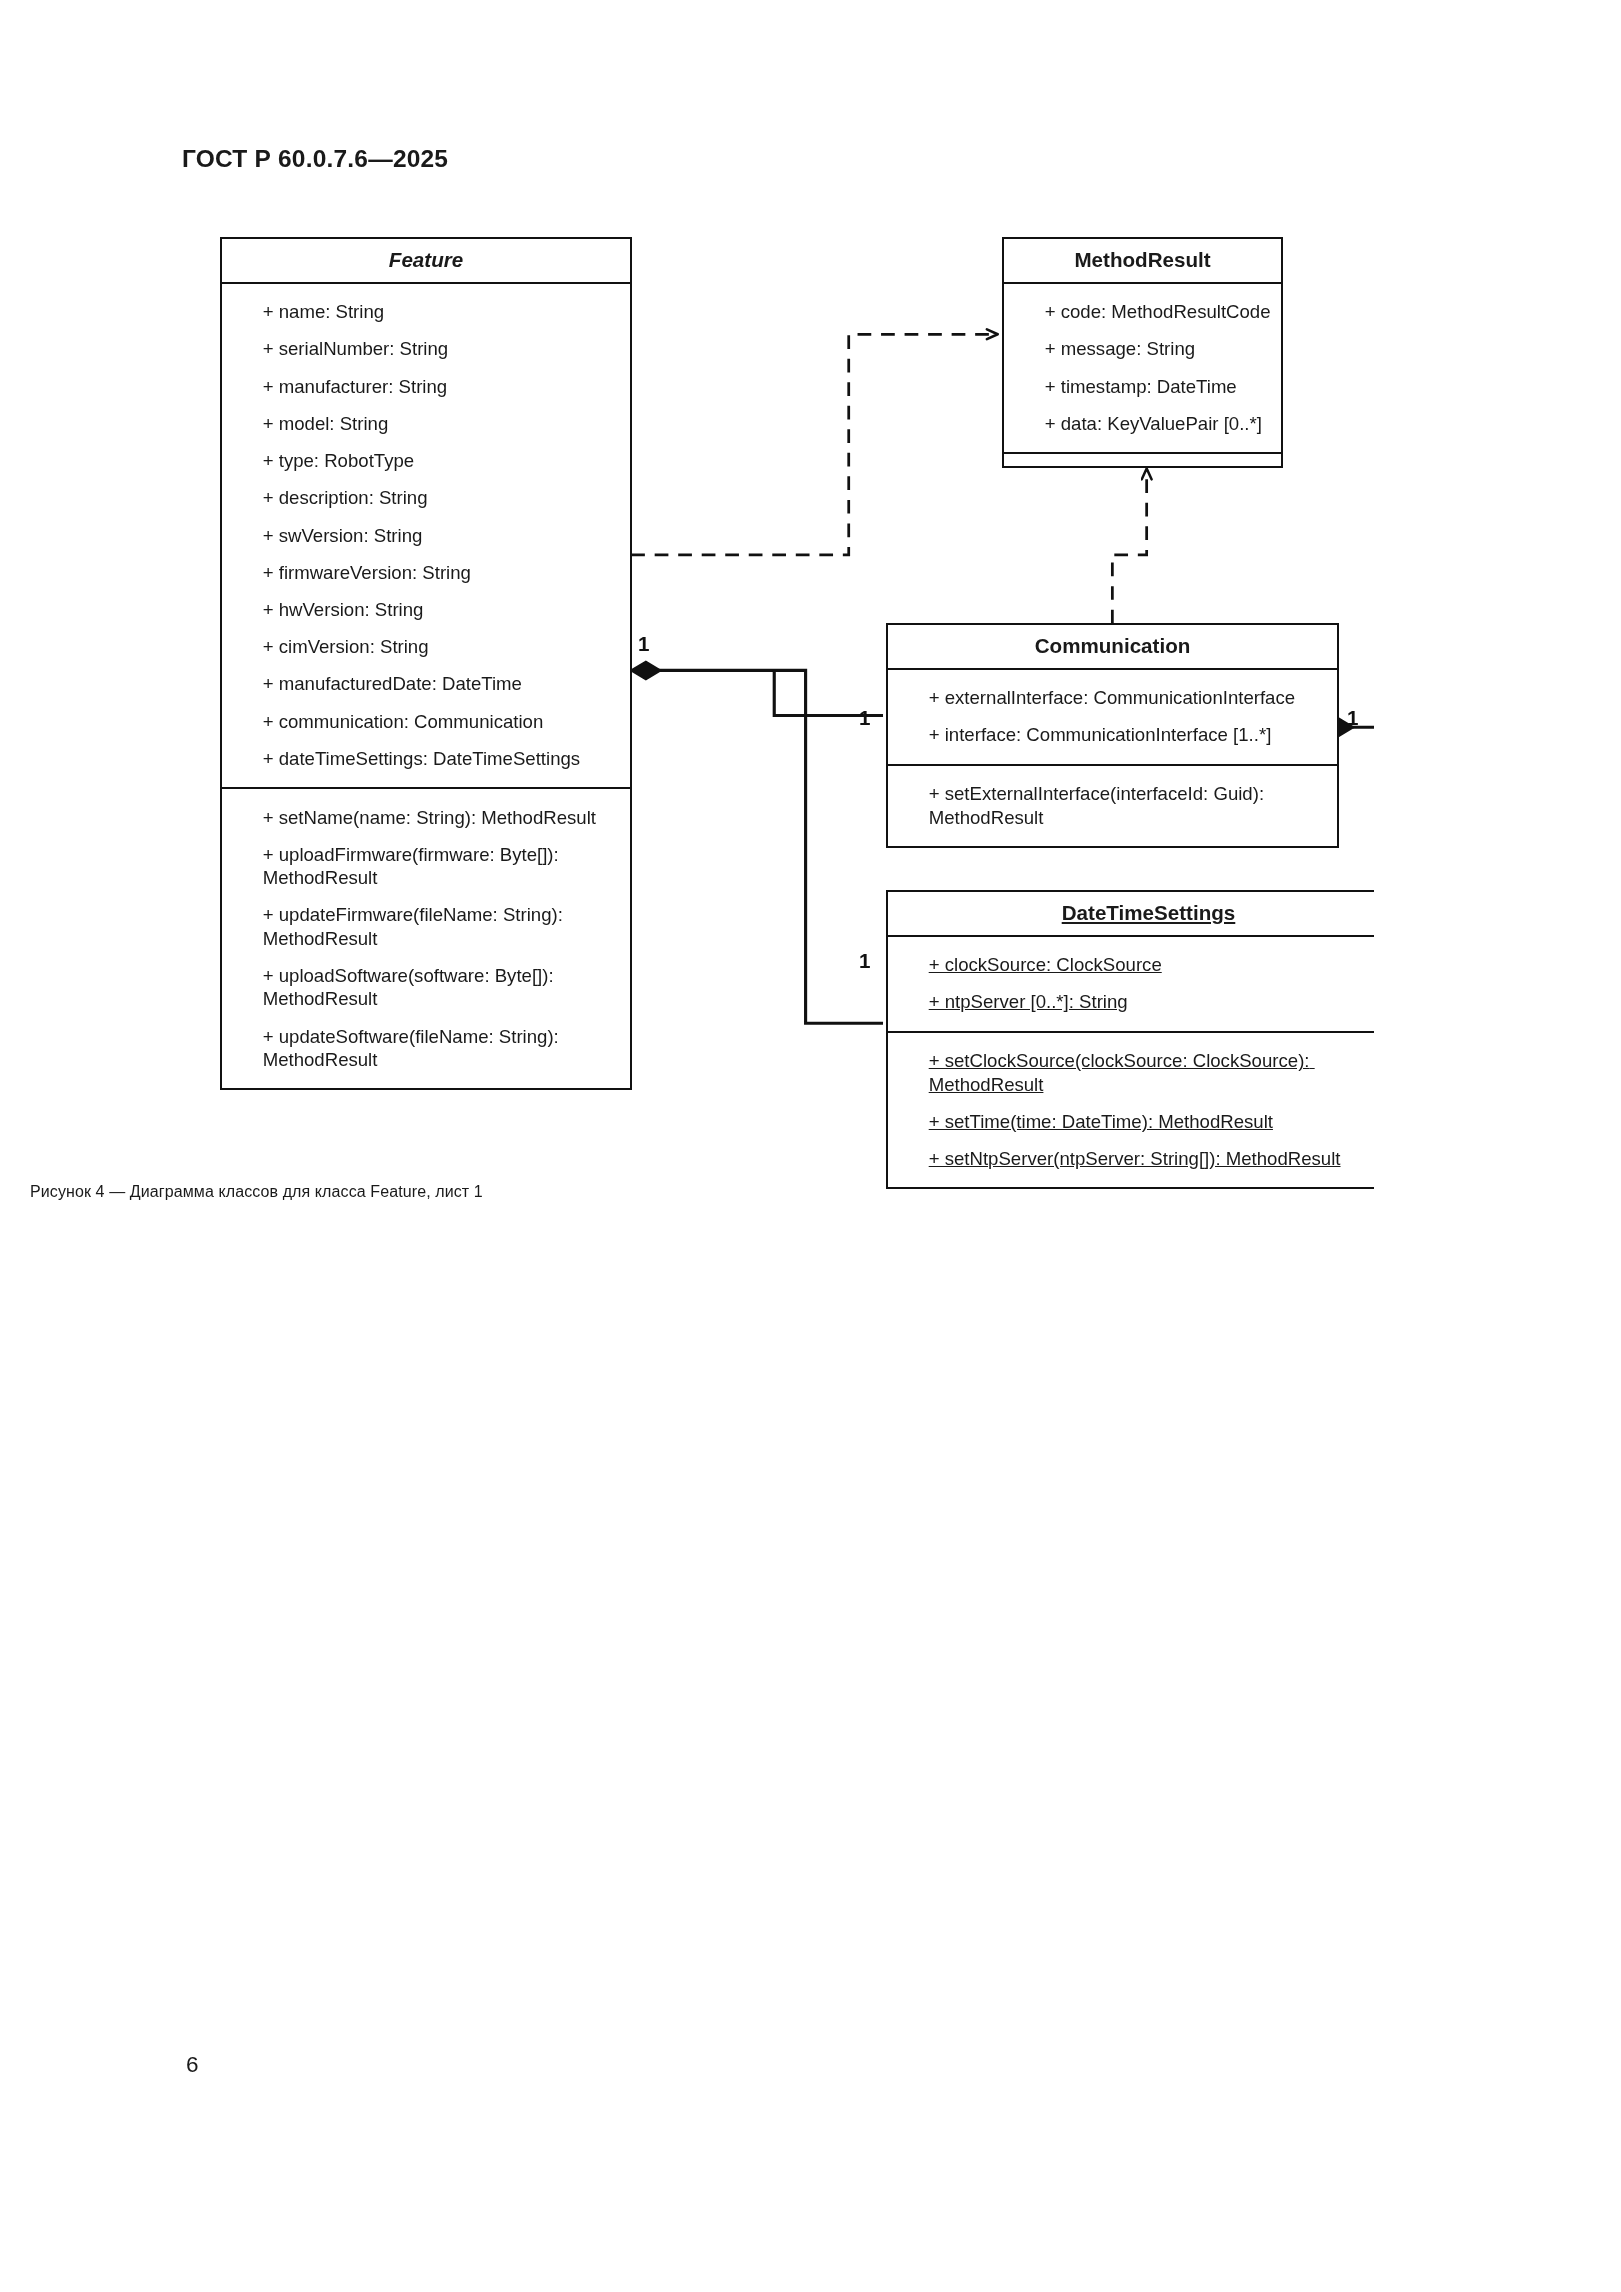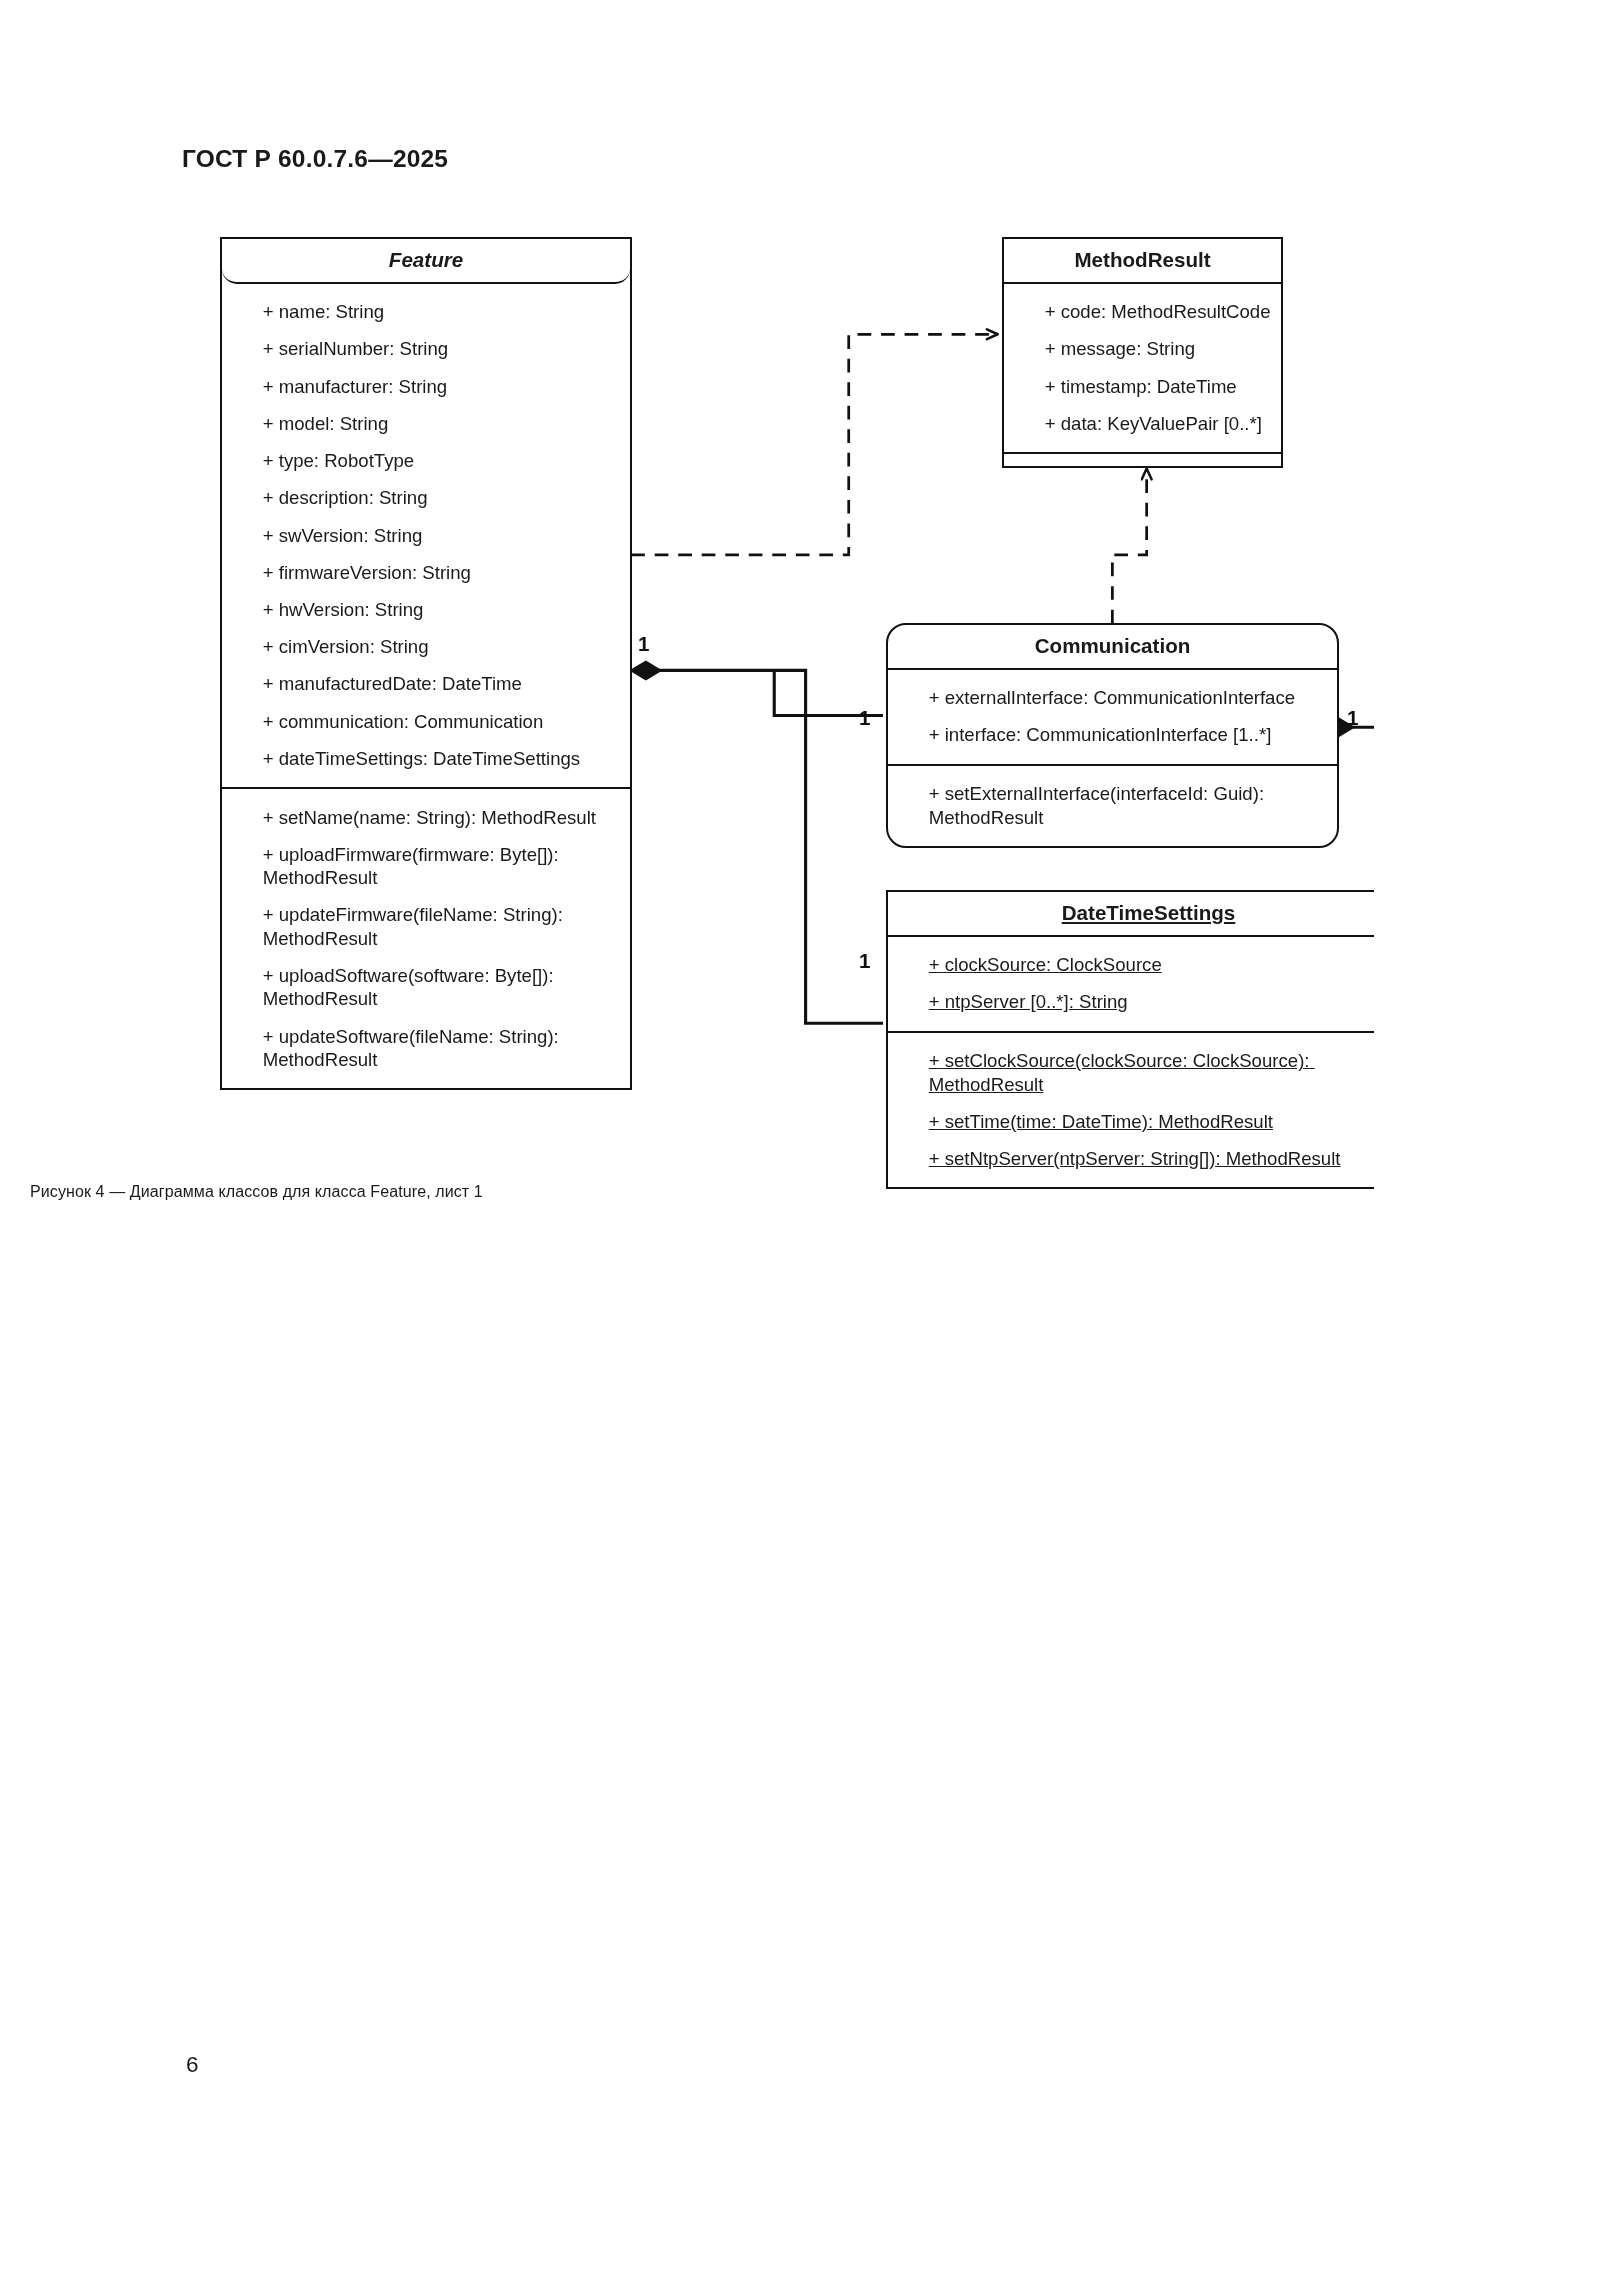--- a/index.html
+++ b/index.html
@@ -73,21 +73,21 @@
   }
   .uml-name {
     box-sizing: border-box;
     text-align: center;
     font-weight: bold;
     font-size: 20.6px;
     padding: 8.8px 5.9px 9.8px 5.9px;
     border-bottom: 2.9px solid #111111;
     white-space: nowrap;
   }
-  .uml-name.abstract { font-style: italic; border-radius: 15px; }
+  .uml-name.abstract { font-style: italic; }
 
   .uml-compartment {
     box-sizing: border-box;
     padding: 9.8px 0 9.8px 0;
   }
   .uml-compartment.divided {
     border-top: 2.9px solid #111111;
   }
   .uml-compartment.empty {
     padding: 0;
@@ -97,21 +97,21 @@
     font-size: 18.6px;
     line-height: 1.26;
     padding: 6.9px 9.8px 6.9px 12.7px;
     white-space: pre-wrap;
     margin-left: 28px;
   }
 
   
   #class-feature        { left: 220px;  top: 237px;  width: 412px; }
   #class-methodresult   { left: 1002px; top: 237px;  width: 281px; }
-  #class-communication  { left: 886px;  top: 623px;  width: 453px; border-radius: 20px; }
+  #class-communication  { left: 886px;  top: 623px;  width: 453px; }
   #class-datetimesettings { left: 886px; top: 890px; width: 525px; text-decoration: underline; }
 
   #class-feature .uml-member   { font-size: 18.6px; }
   #class-methodresult .uml-member { font-size: 18.6px; }
 
   
   .mult-label {
     position: absolute;
     font-size: 20.6px;
     font-weight: bold;

